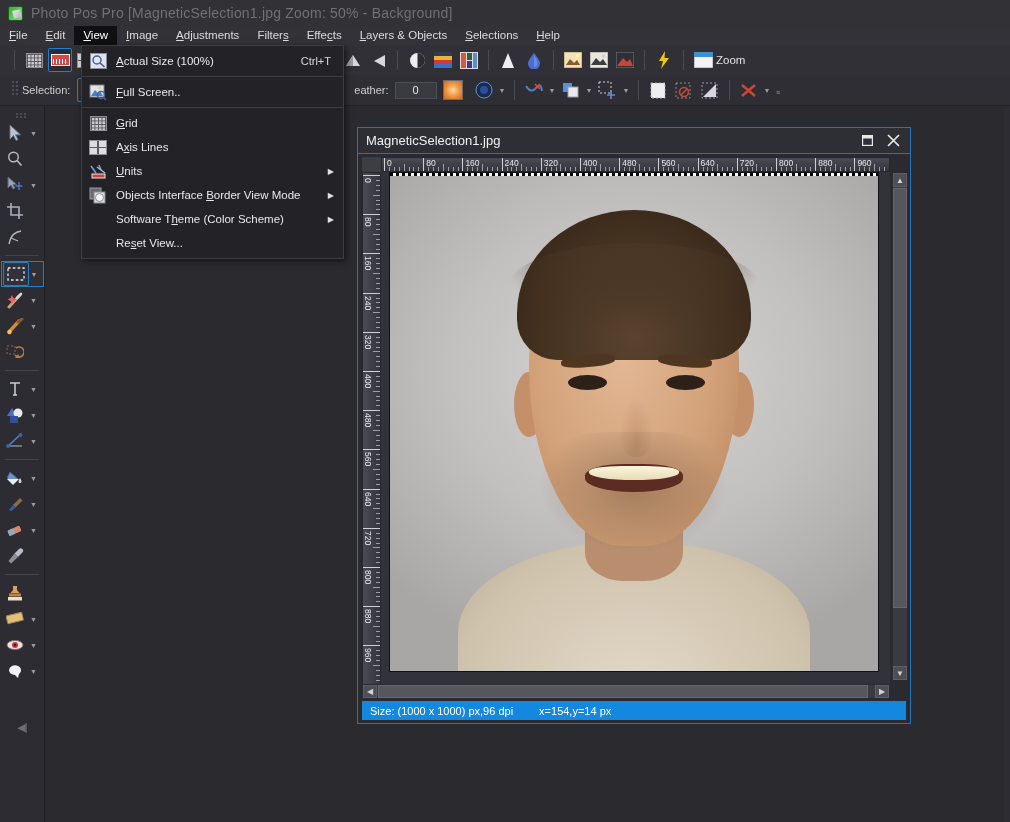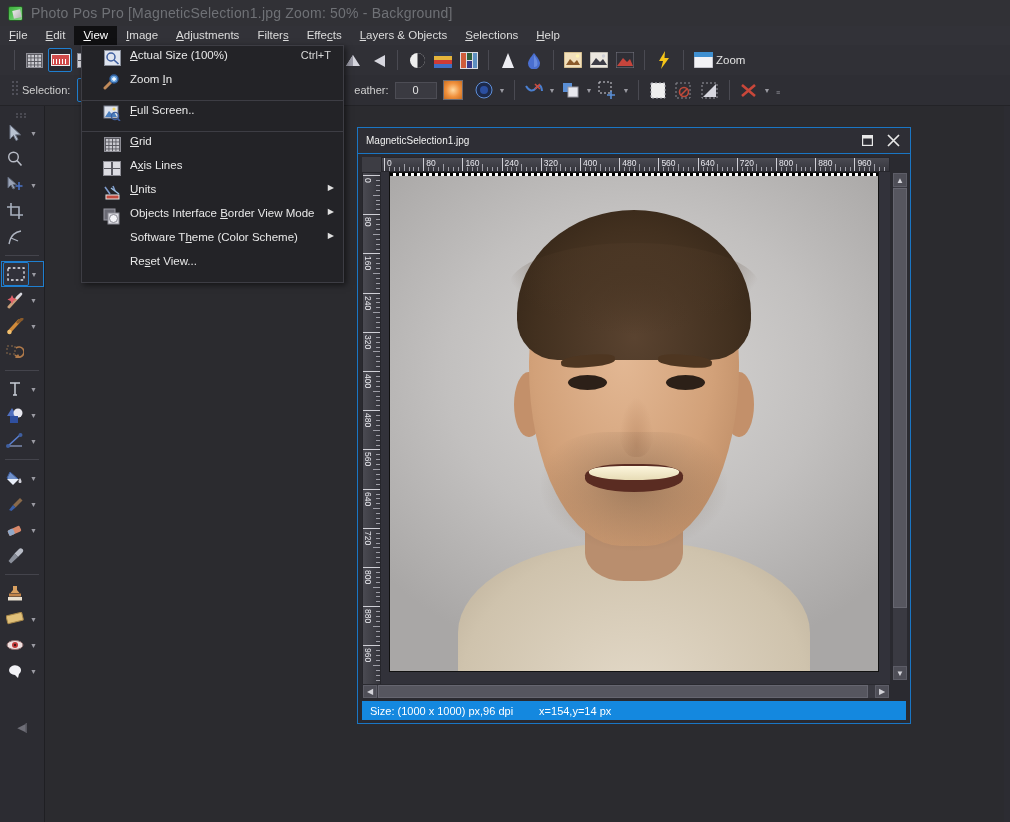--- a/index.html
+++ b/index.html
@@ -136,21 +136,21 @@
 
   
   .docwin {
     position: absolute; left: 357px; top: 127px; width: 554px; height: 597px;
     background: #2e2e35; border: 1px solid #1a76c4;
   }
   .doc-title {
     height: 26px; background: #2e2e35; display: flex; align-items: center;
     padding: 0 4px 0 8px; border-bottom: 1px solid #1a76c4;
   }
-  .doc-title-text { font-size: 10px; color: #f0f0f0; flex: 1 1 auto; }
+  .doc-title-text { font-size: 13px; color: #f0f0f0; flex: 1 1 auto; }
   .doc-btn {
     width: 26px; height: 22px; display: flex; align-items: center; justify-content: center;
     color: #e8e8e8; font-size: 13px;
   }
   .doc-body { position: relative; width: 552px; height: 569px; background: #2a2a30; }
 
   .ruler-corner {
     position: absolute; left: 4px; top: 3px; width: 19px; height: 15px; background: #3d3d44;
   }
   .ruler-h {
@@ -269,22 +269,22 @@
     position: absolute; right: 0; top: 106px; width: 6px; height: 716px; background: #2c2c32;
   }
 
   
   .dropdown {
     position: absolute; left: 81px; top: 45px; width: 263px;
     background: #232327; border: 1px solid #3d3d44; padding: 3px 0 3px 0;
     box-shadow: 2px 2px 6px rgba(0,0,0,.55); z-index: 50;
   }
   .dd-item {
-    height: 24px; display: flex; position: relative;
-    padding-left: 20px; font-size: 11.5px; color: #e8e8e8;
+    height: 24px; display: flex; align-items: center; position: relative;
+    padding-left: 6px; font-size: 11.5px; color: #e8e8e8;
   }
   .dd-item.hl { background: #3a3a41; }
   .dd-ico {
     width: 20px; height: 18px; flex: 0 0 auto; margin-right: 8px;
     display: flex; align-items: center; justify-content: center;
   }
   .dd-label { flex: 1 1 auto; white-space: nowrap; }
   .dd-label u { text-decoration: underline; text-underline-offset: 1px; }
   .dd-accel { color: #d8d8d8; font-size: 11px; margin-right: 12px; }
   .dd-sub { color: #e0e0e0; font-size: 8px; margin-right: 9px; }
@@ -1076,30 +1076,20 @@
         <svg width="17" height="16" viewBox="0 0 17 16">
             <rect x="0.5" y="0.5" width="16" height="15" fill="#dfe4ee" stroke="#8a8f9a"></rect>
             <circle cx="7" cy="7" r="4" fill="none" stroke="#3f5fa0" stroke-width="1.5"></circle>
             <path d="M10 10 L14.5 14" stroke="#3f5fa0" stroke-width="1.6"></path>
           </svg>
       </span>
       <span class="dd-label"><u>A</u>ctual Size (100%)</span>
       <span class="dd-accel">Ctrl+T</span>
     </div>
 
-    <div class="dd-item">
-      <span class="dd-ico">
-        <svg width="18" height="16" viewBox="0 0 18 16">
-            <path d="M2 14 L8 8" stroke="#c08a5a" stroke-width="3" stroke-linecap="round"></path>
-            <circle cx="11" cy="5" r="4" fill="#6fa8e0" stroke="#2f5f9f" stroke-width="1.4"></circle>
-            <path d="M11 3 v4 M9 5 h4" stroke="#fff" stroke-width="1.3"></path>
-          </svg>
-      </span>
-      <span class="dd-label">Zoom <u>I</u>n</span>
-    </div>
 
 
 
     <div class="dd-sep"></div>
 
     <div class="dd-item">
       <span class="dd-ico">
         <svg width="18" height="16" viewBox="0 0 18 16">
             <rect x="1" y="1" width="14" height="12" fill="#dfe4ee" stroke="#7a8090"></rect>
             <path d="M2 12 L6 6 L9 9 L11 7 L14 12 Z" fill="#4a7fbf"></path>

